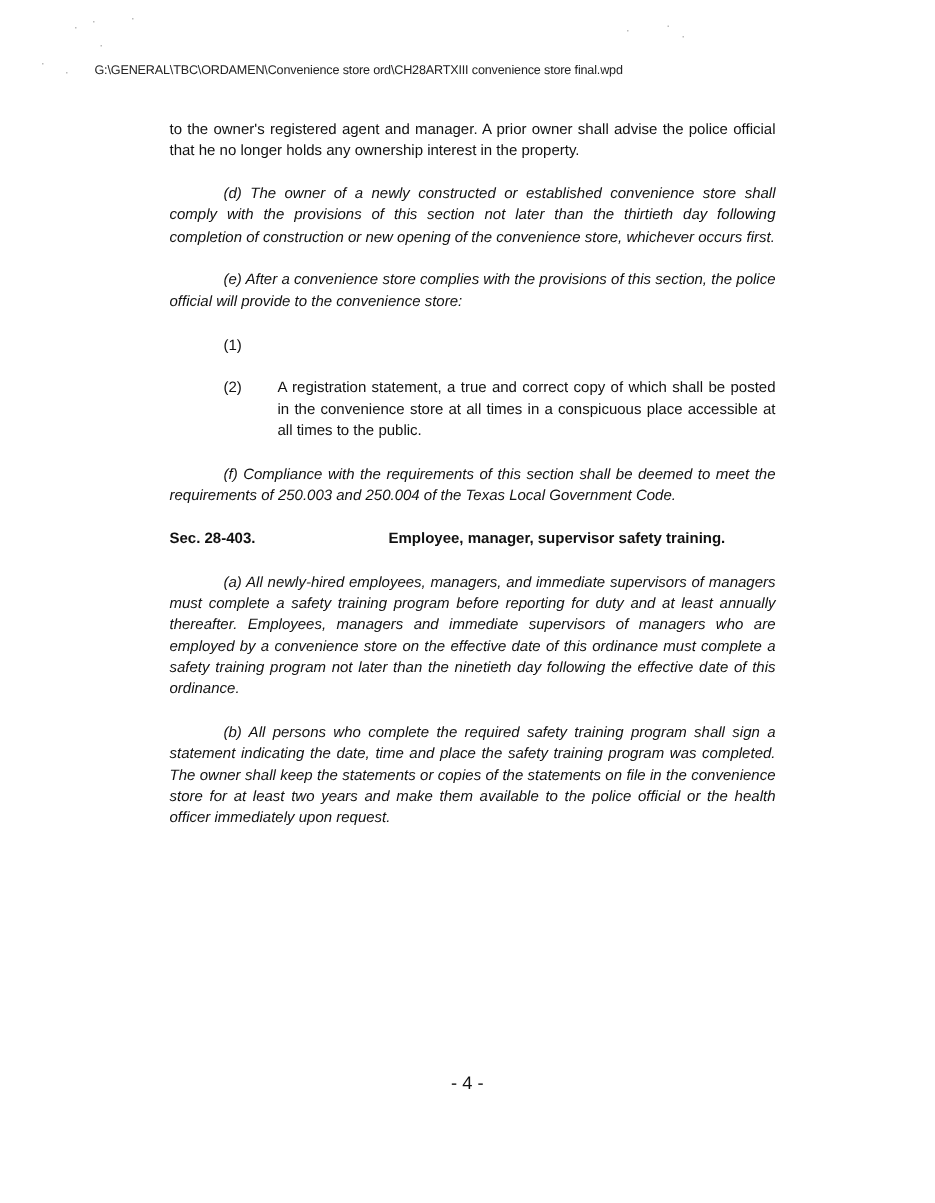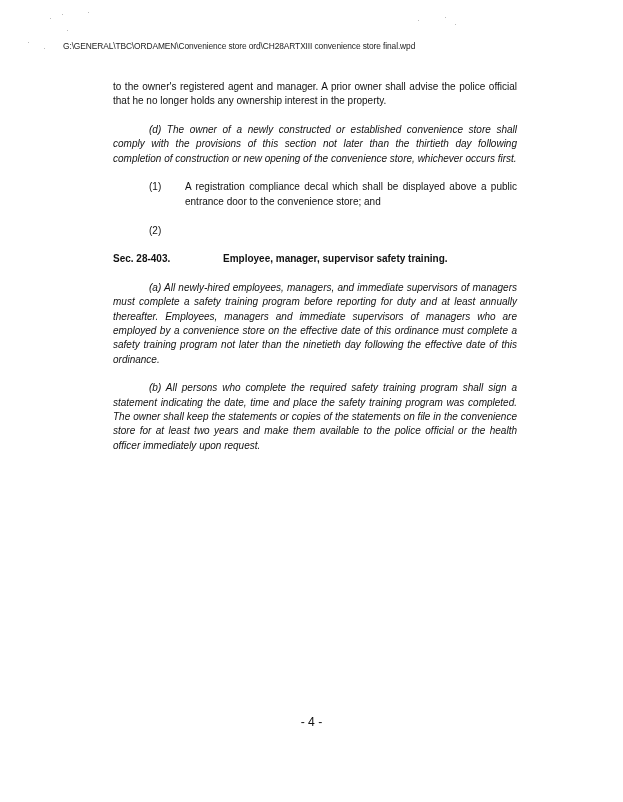--- a/index.html
+++ b/index.html
@@ -51,20 +51,21 @@
     .list-text {
       flex: 1;
       text-align: justify;
       text-align-last: left;
     }
     .sec-heading {
       font-weight: bold;
       margin: 0 0 14.5px 0;
       display: flex;
       white-space: nowrap;
+      gap: 36px;
     }
     .sec-num { width: 110px; flex: 0 0 110px; }
     .page-number {
       position: absolute;
       left: 0;
       width: 623px;
       top: 715px;
       text-align: center;
       font-size: 12.2px;
     }
@@ -80,29 +81,31 @@
 <div class="speck" style="left:44px;top:48px;"></div>
 <div class="speck" style="left:418px;top:20px;"></div>
 <div class="speck" style="left:445px;top:17px;"></div>
 <div class="speck" style="left:455px;top:24px;"></div>
 
 <div class="path-header">G:\GENERAL\TBC\ORDAMEN\Convenience store ord\CH28ARTXIII convenience store final.wpd</div>
 
 <div class="page-body">
   <p class="para">to the owner's registered agent and manager.  A prior owner shall advise the police official that he no longer holds any ownership interest in the property.</p>
   <p class="para indent">(d) The owner of a newly constructed or established convenience store shall comply with the provisions of this section not later than the thirtieth day following completion of construction or new opening of the convenience store, whichever occurs first.</p>
+  <p class="para indent">(e) After a convenience store complies with the provisions of this section, the police official will provide to the convenience store:</p>
 
   <div class="list-item">
     <span class="list-num">(1)</span>
-    <span class="list-text">A registration compliance decal which shall be displayed above a public entrance door to the convenience store; and</span>
   </div>
   <div class="list-item">
     <span class="list-num">(2)</span>
+    <span class="list-text">A registration statement, a true and correct copy of which shall be posted in the convenience store at all times in a conspicuous place accessible at all times to the public.</span>
   </div>
 
+  <p class="para indent">(f) Compliance with the requirements of this section shall be deemed to meet the requirements of 250.003 and 250.004 of the Texas Local Government Code.</p>
 
   <div class="sec-heading">
     <span class="sec-num">Sec. 28-403.</span>
     <span>Employee, manager, supervisor safety training.</span>
   </div>
   <p class="para indent">(a) All newly-hired employees, managers, and immediate supervisors of managers must complete a safety training program before reporting for duty and at least annually thereafter. Employees, managers and immediate supervisors of managers who are employed by a convenience store on the effective date of this ordinance must complete a safety training program not later than the ninetieth day following the effective date of this ordinance.</p>
   <p class="para indent">(b) All persons who complete the required safety training program shall sign a statement indicating the date, time and place the safety training program was completed. The owner shall keep the statements or copies of the statements on file in the convenience store for at least two years and make them available to the police official or the health officer immediately upon request.</p>
 
 </div>
 

